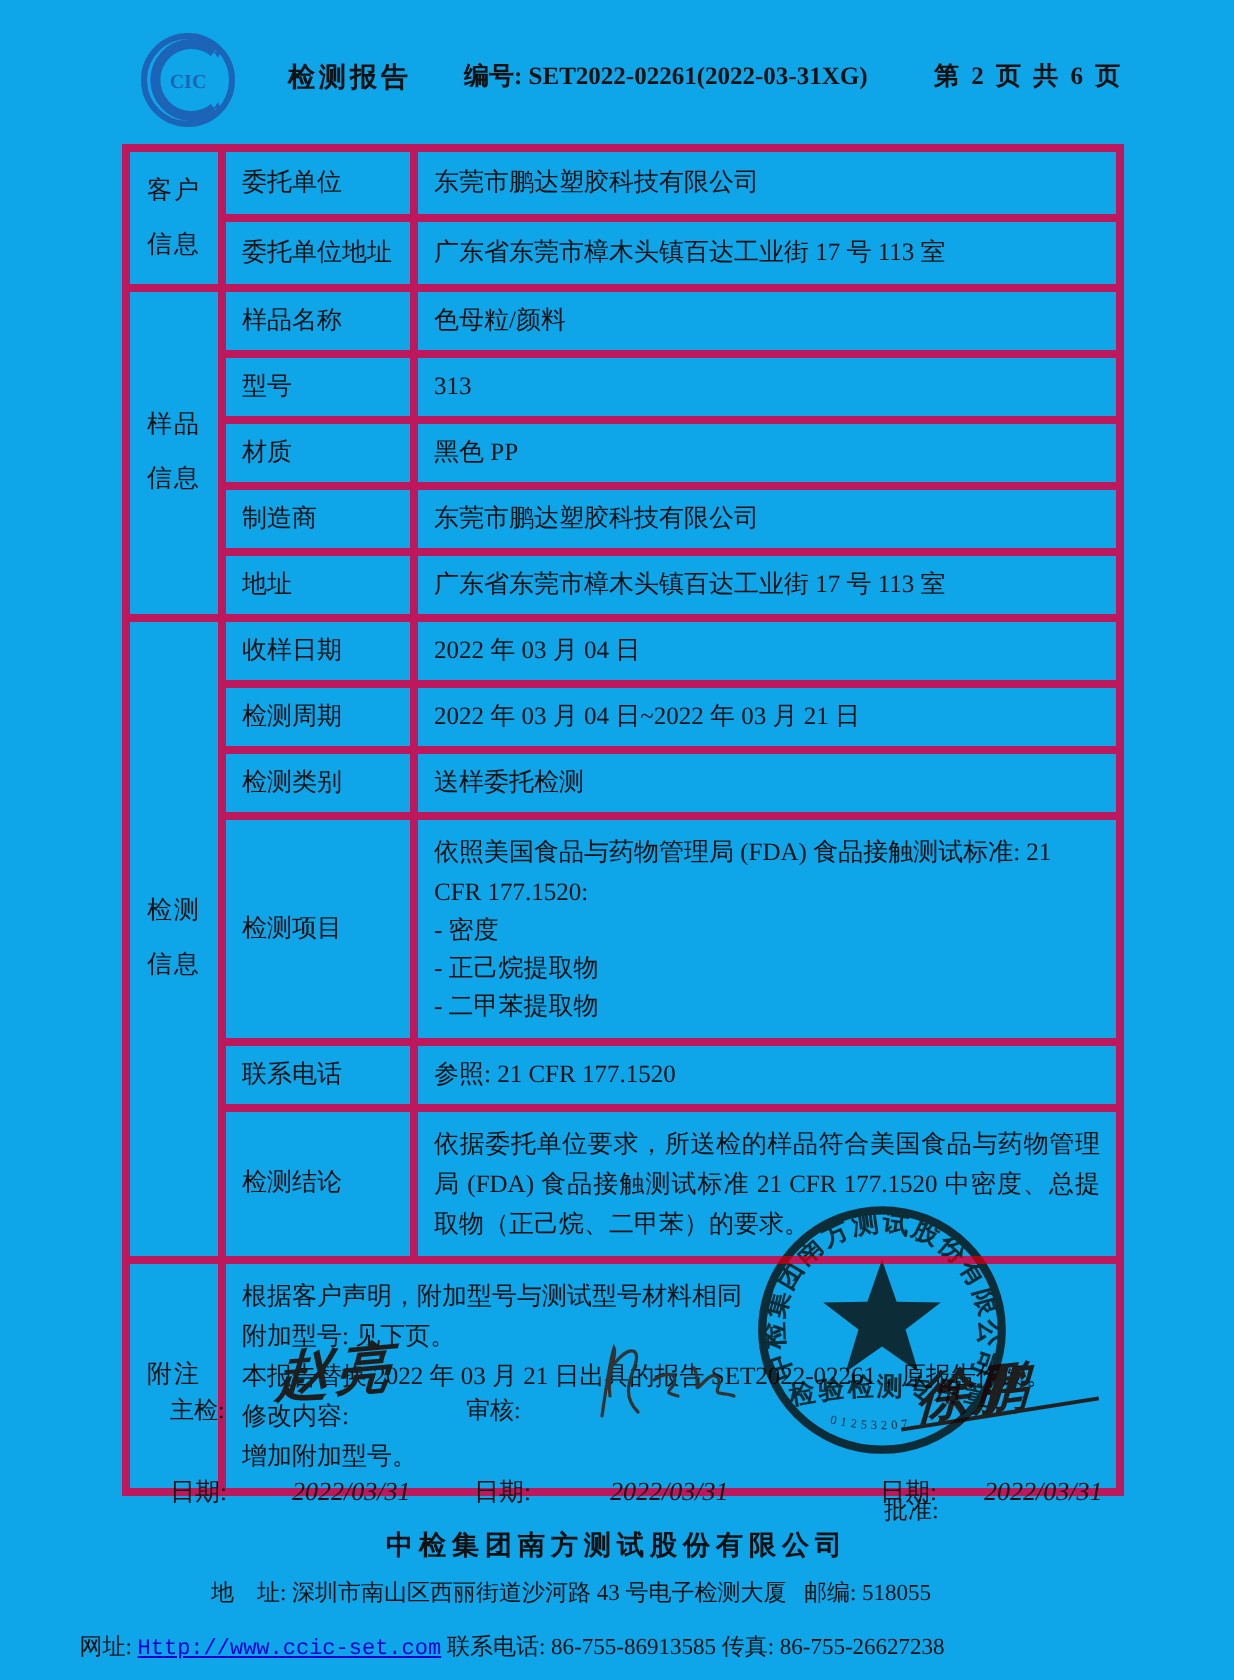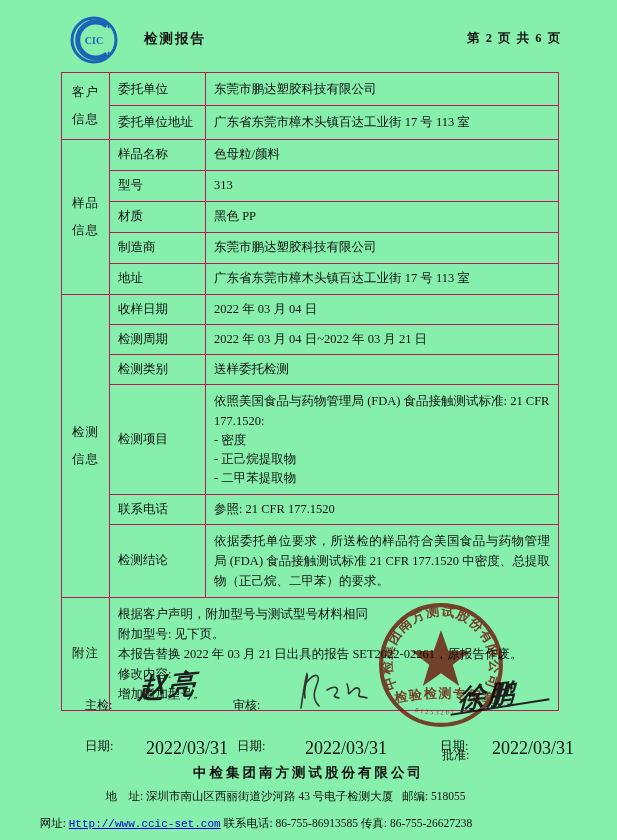--- a/index.html
+++ b/index.html
@@ -1,28 +1,28 @@
 <!DOCTYPE html>
 <html><head>
 <meta charset="utf-8">
 <style>
   html,body{margin:0;padding:0;background:#ffffff;}
-  #page{position:relative;width:617px;height:840px;background:#86efac;overflow:hidden;
+  #page{position:relative;width:617px;height:840px;background:#0ea5e9;overflow:hidden;
         font-family:"Liberation Serif","DejaVu Serif",serif;color:#111;}
 
   
   .hdr-logo{position:absolute;left:62px;top:14px;width:64px;height:52px;}
   .hdr-title{position:absolute;left:144px;top:30px;font-size:13.5px;font-weight:bold;letter-spacing:2px;}
   .hdr-no{position:absolute;left:232px;top:30px;font-size:12.5px;font-weight:bold;}
   .hdr-page{position:absolute;left:467px;top:30px;font-size:12.5px;font-weight:bold;letter-spacing:1.5px;white-space:nowrap;}
 
   
   table.report{position:absolute;left:61px;top:72px;width:497px;border-collapse:collapse;
                font-size:12.5px;table-layout:fixed;}
-  table.report td{border:1px solid #be185d;vertical-align:middle;padding:6px 8px;}
+  table.report td{border:4px solid #be185d;vertical-align:middle;padding:6px 8px;}
   .section-cell{text-align:center;line-height:2.15;letter-spacing:1px;padding:2px 4px;}
   .label-cell{padding-left:10px;margin-top:36px;}
   .value-cell{padding-left:13px;padding-right:10px;}
   .h31{height:31px;} .h24{height:24px;}
   .items-cell{padding:7px 8px 7px 13px;}
   .items-cell div{line-height:19px;}
   .items-cell div:first-child{line-height:20px;}
   .conclusion-cell{padding:6px 8px 6px 13px;line-height:20px;text-align:justify;}
   .notes-cell{padding:7px 10px 7px 12px;}
   .notes-cell div{line-height:20px;}
@@ -30,21 +30,21 @@
   
   .sig-label{position:absolute;font-size:12px;white-space:nowrap;}
   .sig-name{position:absolute;font-size:27px;font-style:italic;font-weight:bold;
             color:#1e1e1e;white-space:nowrap;font-family:"DejaVu Serif",serif;}
   .sig-zhao{left:138px;top:668px;transform:rotate(-5deg) skewX(-8deg);letter-spacing:3px;}
   .sig-xu{left:458px;top:678px;transform:rotate(-7deg) skewX(-10deg);letter-spacing:2px;}
   .sig-xu-line{position:absolute;left:450px;top:706px;width:100px;height:2px;background:#222;
                transform:rotate(-9deg);}
   .sig-scribble{position:absolute;left:293px;top:668px;}
   .date-label{position:absolute;top:738px;font-size:12.5px;}
-  .date-value{position:absolute;top:738px;font-size:18px;}
+  .date-value{position:absolute;top:738px;font-size:13px;font-style:italic;}
 
   
   .stamp{position:absolute;left:377px;top:601px;width:128px;height:128px;
          mix-blend-mode:multiply;opacity:0.92;}
 
   
   .ft-company{position:absolute;left:0;top:764px;width:617px;text-align:center;
               font-size:13.5px;font-weight:bold;letter-spacing:3px;}
   .ft-line1{position:absolute;left:0;top:789px;width:571px;text-align:center;font-size:11.5px;white-space:nowrap;}
   .ft-line2{position:absolute;left:0;top:816px;width:512px;text-align:center;font-size:11.5px;white-space:nowrap;}
@@ -56,20 +56,21 @@
 <div id="page">
 
   <svg class="hdr-logo" viewBox="0 0 64 52">
     <circle cx="32" cy="26" r="22" fill="none" stroke="#1b64b8" stroke-width="3"></circle>
     <path d="M45,12 A18,18 0 1 0 45,40" fill="none" stroke="#1b64b8" stroke-width="5"></path>
     <path d="M45,12 l4,-2 l-2,5 z" fill="#1b64b8"></path>
     <path d="M45,40 l4,2 l-2,-5 z" fill="#1b64b8"></path>
     <text x="32" y="30" text-anchor="middle" font-size="10" font-weight="bold" fill="#1b64b8" font-family="Liberation Serif, serif">CIC</text>
   </svg>
   <div class="hdr-title">检测报告</div>
+  <div class="hdr-no">编号: SET2022-02261(2022-03-31XG)</div>
   <div class="hdr-page">第 2 页 共 6 页</div>
 
   <table class="report">
     <colgroup>
         <col style="width:48px">
         <col style="width:96px">
         <col style="width:353px">
       </colgroup>
     <tbody>
       <tr class="h31">

